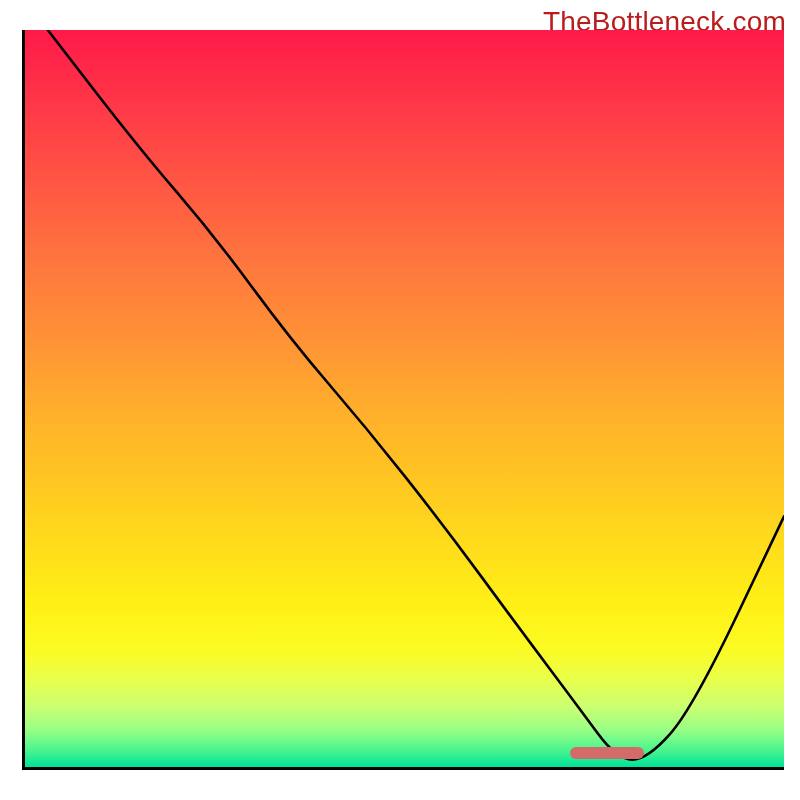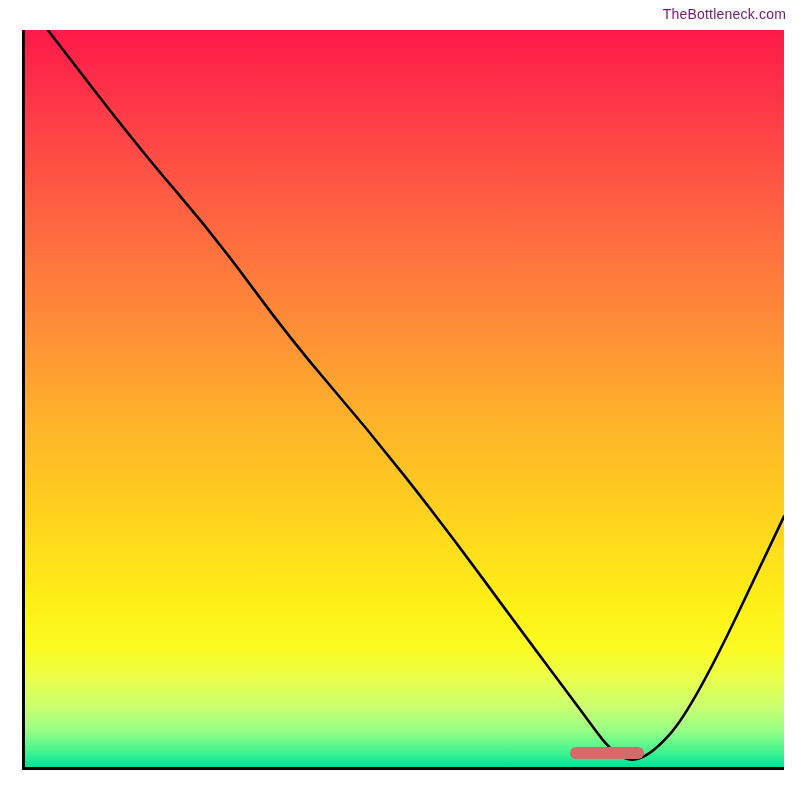--- a/index.html
+++ b/index.html
@@ -5,22 +5,22 @@
   * { margin: 0; padding: 0; box-sizing: border-box; }
   body {
     width: 800px; height: 800px;
     font-family: Arial, sans-serif;
     background: #fff;
     position: relative;
   }
   .watermark {
     position: absolute;
     top: 6px; right: 14px;
-    font-size: 14px;
-    color: #701a75;
+    font-size: 28px;
+    color: #b91c1c;
     letter-spacing: .2px;
   }
   .plot {
     position: absolute;
     left: 22px; top: 30px;
     width: 762px; height: 740px;
     border-left: 3px solid #000;
     border-bottom: 3px solid #000;
     overflow: hidden;
   }

